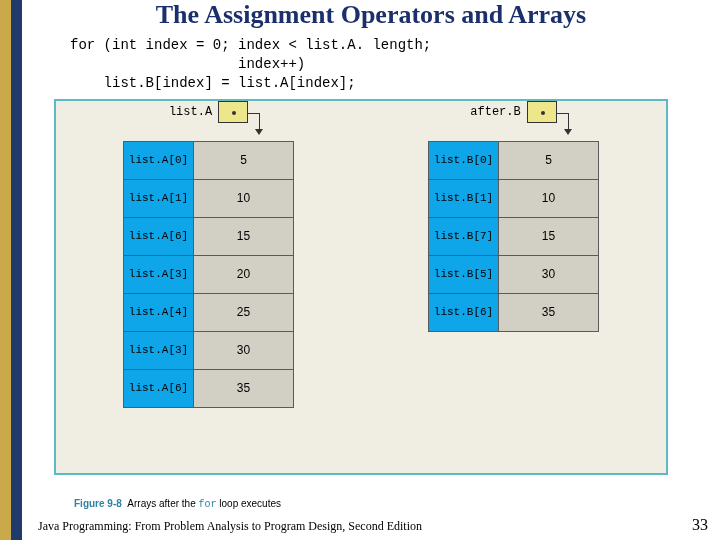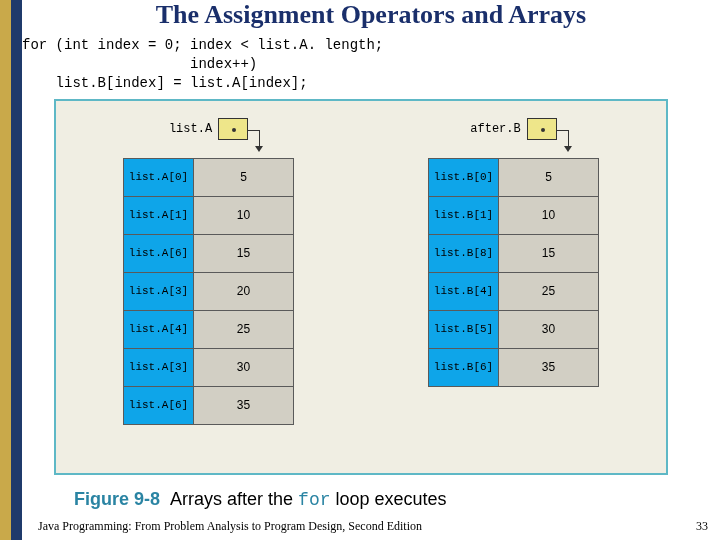--- a/index.html
+++ b/index.html
@@ -17,30 +17,30 @@
   .left-stripe .gold { width: 11px; background: #c9a94a; }
   .left-stripe .blue { width: 11px; background: #1f3a6b; }
   .content { position: absolute; left: 22px; right: 0; top: 0; bottom: 0; }
   .title {
     font-size: 26px; color: #1a2f6b; text-align: center;
     padding-bottom: 6px;
   }
   .code {
     font-family: 'Courier New', monospace;
     font-size: 14px; line-height: 1.35;
-    white-space: pre;
+    padding-left: 48px; white-space: pre;
     color: #000;
   }
   .figure {
     margin: 6px 52px 0 32px;
     border: 2px solid #5eb8c6;
     background: #f0eee3;
     height: 376px;
     position: relative;
-    padding-top: 17px;
+    padding-top: 0;
   }
   .arrays { display: flex; justify-content: space-around; height: 100%; }
   .array-col { display: flex; flex-direction: column; align-items: center; }
   .var-row { display: flex; align-items: center; gap: 6px; margin-bottom: 18px; }
   .var-label { font-family: 'Courier New', monospace; font-size: 12px; }
   .var-box {
     width: 30px; height: 22px; background: #eee68a;
     border: 1px solid #333; position: relative;
   }
   .var-box .dot {
@@ -66,31 +66,31 @@
     font-family: 'Courier New', monospace; font-size: 11px;
     width: 70px; height: 38px; text-align: center; background: #0ea5e9;
     border: 1px solid #5a5a5a;
   }
   .cells .val {
     font-family: Arial, sans-serif; font-size: 12px;
     width: 100px; height: 38px; text-align: center; background: #d2cfc4;
   }
   .caption {
     position: absolute; left: 52px; bottom: 30px;
-    font-family: Arial, sans-serif; font-size: 18px;
+    font-family: Arial, sans-serif; font-size: 10px;
   }
   .caption .fignum { color: #2a84a3; font-weight: bold; }
   .caption .kw { font-family: 'Courier New', monospace; color: #2a84a3; }
   .footer {
     position: absolute; left: 16px; bottom: 6px;
     font-size: 12px;
   }
   .pagenum {
     position: absolute; right: 12px; bottom: 6px;
-    font-size: 12px;
+    font-size: 16px;
   }
 </style>
 </head>
 <body>
 
 <div class="left-stripe">
   <div class="gold"></div>
   <div class="blue"></div>
 </div>
 
@@ -162,26 +162,22 @@
           <tbody>
               <tr>
                 <td class="lbl">list.B[0]</td>
                 <td class="val">5</td>
               </tr>
           <tr>
                 <td class="lbl">list.B[1]</td>
                 <td class="val">10</td>
               </tr>
           <tr>
-                <td class="lbl">list.B[8]</td>
+                <td class="lbl">list.B[7]</td>
                 <td class="val">15</td>
-              </tr>
-          <tr>
-                <td class="lbl">list.B[4]</td>
-                <td class="val">25</td>
               </tr>
           <tr>
                 <td class="lbl">list.B[5]</td>
                 <td class="val">30</td>
               </tr>
           <tr>
                 <td class="lbl">list.B[6]</td>
                 <td class="val">35</td>
               </tr>
         </tbody>

